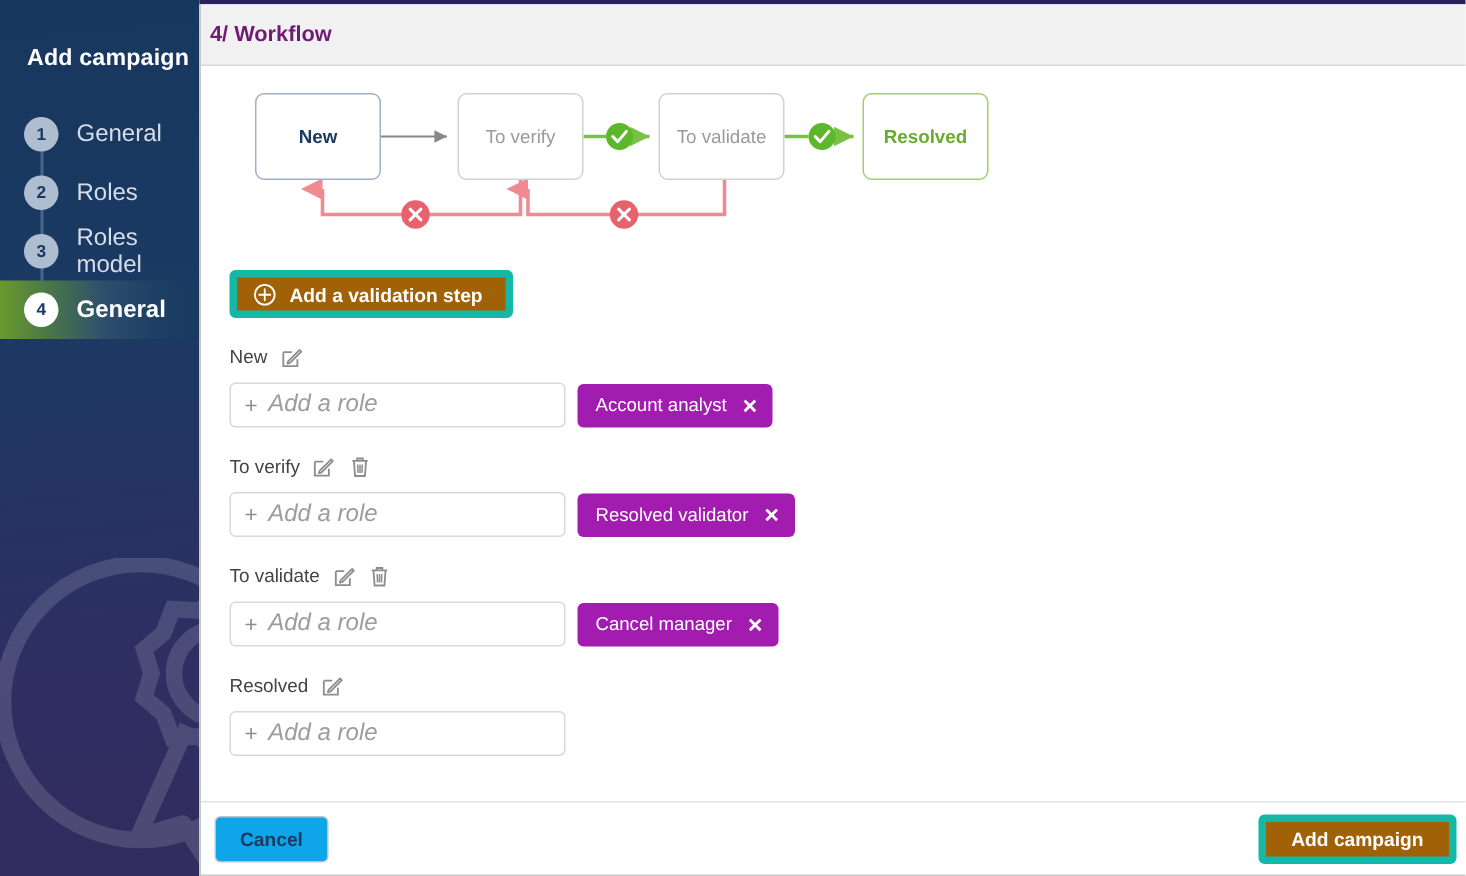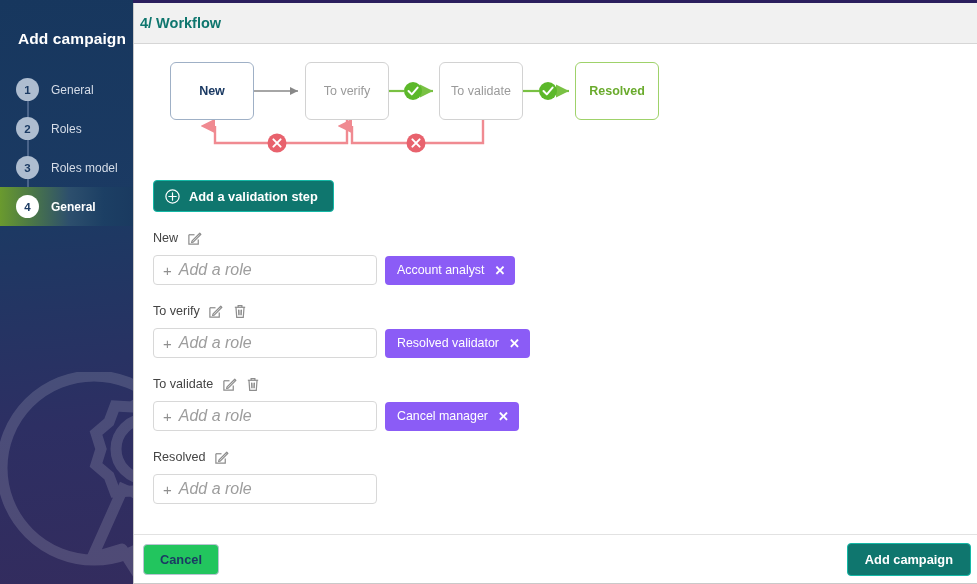--- a/index.html
+++ b/index.html
@@ -46,21 +46,21 @@
   .step-badge {
     position: relative; z-index: 2;
     width: 23px; height: 23px; border-radius: 50%;
     background: #aebdd0; color: #1b3a63;
     font-size: 11.5px; font-weight: bold;
     display: flex; align-items: center; justify-content: center;
     flex: none;
   }
   .step.active .step-badge { background: #ffffff; color: #1b3a63; }
   .step-label {
-    margin-left: 12px; color: #d6dde8; font-size: 12px;
+    margin-left: 12px; color: #d6dde8; font-size: 16px;
   }
   .step.active .step-label { color: #ffffff; font-weight: bold; }
 
   
   .modal {
     position: absolute; left: 133px; top: 3px;
     width: 848px; height: 581px;
     background: #ffffff;
     border: 1px solid #c9c9c9;
     border-top: none;
@@ -71,21 +71,21 @@
     background: #2b1f5e;
   }
   .modal-header {
     height: 41px; flex: none;
     background: #f1f1f1;
     border-bottom: 1px solid #d6d6d6;
     display: flex; align-items: center;
     padding-left: 6px;
   }
   .modal-title {
-    color: #0f766e; font-size: 14.5px; font-weight: bold;
+    color: #701a75; font-size: 14.5px; font-weight: bold;
   }
   .modal-body {
     flex: 1 1 auto; position: relative; overflow: hidden;
     padding: 0 16px;
   }
   .modal-footer {
     height: 49px; flex: none;
     border-top: 1px solid #e2e2e2;
     display: flex; align-items: center; justify-content: space-between;
     padding: 0 9px;
@@ -106,30 +106,30 @@
   .node.m1 { left: 152px; }
   .node.m2 { left: 286px; }
   .node.end   { left: 422px; border: 1px solid #9fd26a; color: #6aab2d; font-weight: bold; }
 
   
   .btn {
     display: inline-flex; align-items: center; justify-content: center;
     border-radius: 4px; cursor: pointer; font-size: 12.8px;
   }
   .btn-primary {
-    background: #0f766e; color: #ffffff; border: 1px solid #14b8a6;
+    background: #a16207; color: #ffffff; border: 5px solid #14b8a6;
     font-weight: bold; padding: 0 14px; height: 31px;
   }
   .btn-add-step {
     margin-top: 16px; margin-left: 3px;
     height: 32px; padding: 0 15px 0 11px;
   }
   .btn-add-step .plus-icon { margin-right: 9px; display: inline-flex; }
   .btn-cancel {
-    background: #22c55e; color: #1b3a63;
+    background: #0ea5e9; color: #1b3a63;
     border: 1px solid #b9c4d2;
     font-weight: bold; padding: 0 16px; height: 31px;
   }
   .btn-submit { height: 33px; padding: 0 17px; }
 
   
   .role-section { margin-top: 17px; margin-left: 3px; }
   .role-section:first-of-type { margin-top: 20px; }
   .role-head {
     display: flex; align-items: center; gap: 8px;
@@ -149,21 +149,21 @@
     padding: 0 9px; cursor: text;
   }
   .role-input .plus-sign {
     color: #8f8f8f; font-size: 15px; margin-right: 7px; line-height: 1;
   }
   .role-placeholder {
     color: #9d9d9d; font-size: 16px; font-style: italic;
   }
   .chip {
     height: 29px; border-radius: 4px;
-    background: #8b5cf6; color: #ffffff;
+    background: #a21caf; color: #ffffff;
     display: inline-flex; align-items: center;
     padding: 0 10px 0 12px; font-size: 12.4px;
     cursor: default;
   }
   .chip-x {
     margin-left: 10px; font-size: 13px; font-weight: bold;
     cursor: pointer; line-height: 1;
   }
 </style>
 </head>

